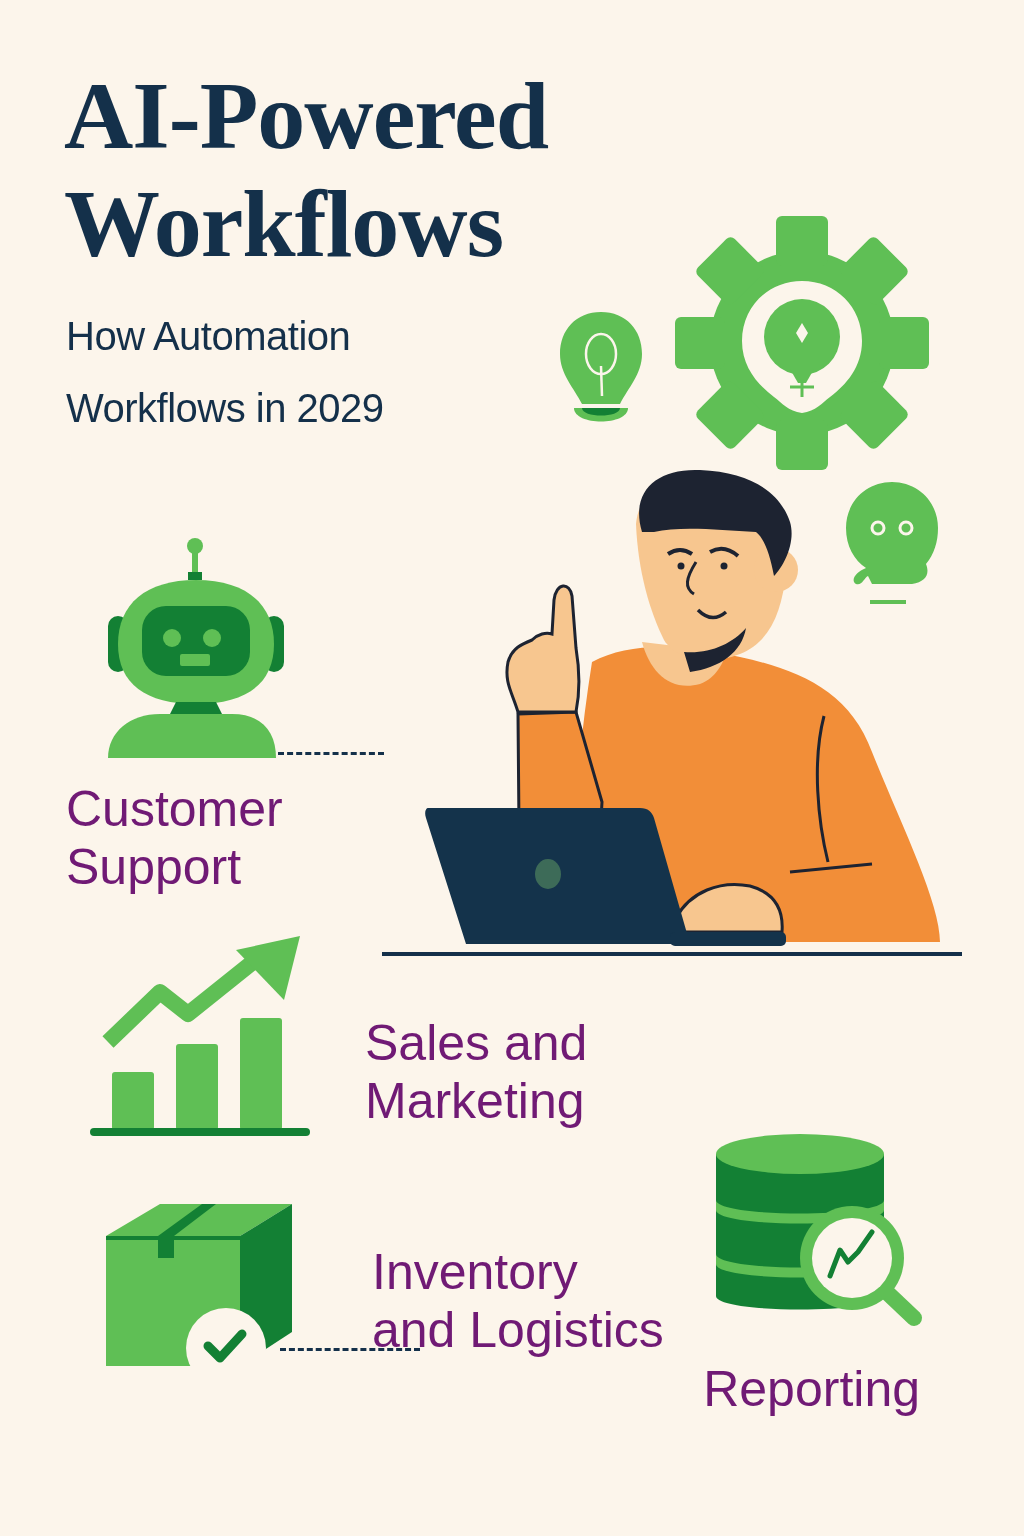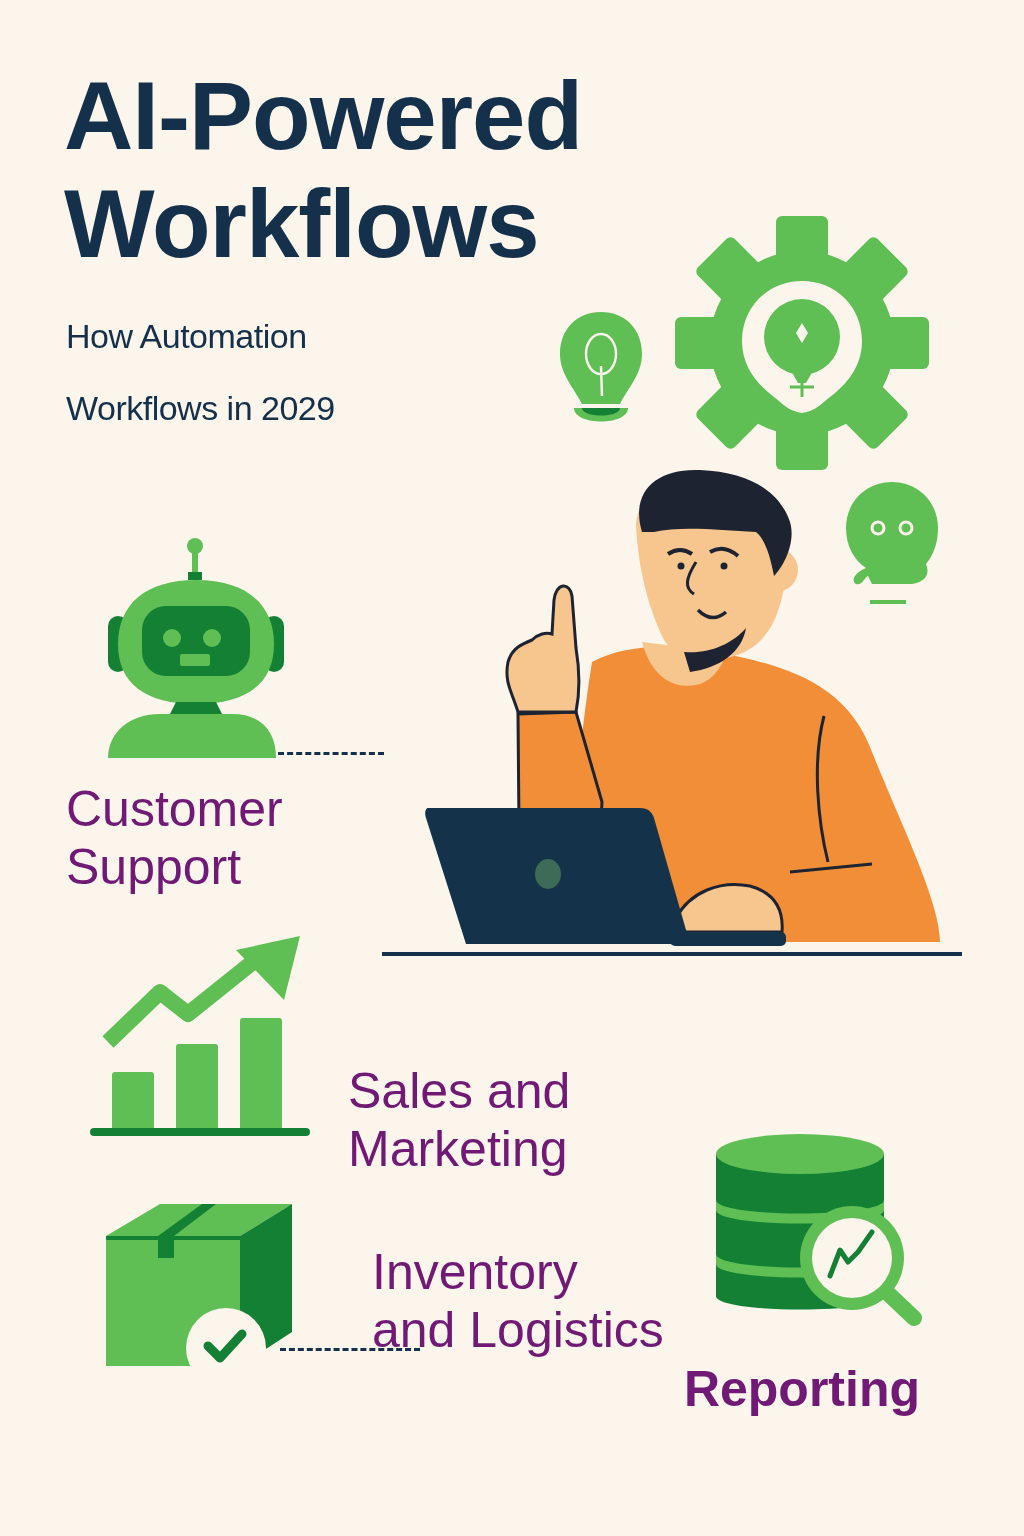--- a/index.html
+++ b/index.html
@@ -7,23 +7,23 @@
     width: 1024px; height: 1536px; background: #fcf5eb;
     position: relative; overflow: hidden;
     font-family: "Liberation Sans", "DejaVu Sans", sans-serif;
     color: #14304a;
   }
   .abs { position: absolute; }
   .title {
     left: 64px; top: 62px; font-size: 96px; font-weight: bold;
     line-height: 108px; letter-spacing: -1px; color: #14304a;
   }
-  .title div { white-space: nowrap; }
+  .title div { white-space: nowrap; font-family: Liberation Serif, serif; }
   .subtitle {
-    left: 66px; top: 300px; font-size: 34px; line-height: 72px;
+    left: 66px; top: 300px; font-size: 40px; line-height: 72px;
     color: #14304a; letter-spacing: -0.5px;
   }
   .subtitle div { white-space: nowrap; }
   .label {
     font-size: 50px; line-height: 58px; color: #701a75; white-space: nowrap;
   }
   .label div { white-space: nowrap; }
   .dash {
     height: 0; border-top: 3px dashed #14304a;
   }
@@ -152,21 +152,21 @@
   <svg width="226" height="204" viewBox="0 0 226 204">
     <rect x="24" y="136" width="42" height="58" rx="3" fill="#5fbf55"></rect>
     <rect x="88" y="108" width="42" height="86" rx="3" fill="#5fbf55"></rect>
     <rect x="152" y="82" width="42" height="112" rx="3" fill="#5fbf55"></rect>
     <rect x="2" y="192" width="220" height="8" rx="4" fill="#138034"></rect>
     <path d="M20 106 L72 56 L100 78 L170 22" stroke="#5fbf55" stroke-width="16" fill="none" stroke-linejoin="round"></path>
     <path d="M148 14 L212 0 L196 64 Z" fill="#5fbf55"></path>
   </svg>
 </div>
 
-<div class="abs label" style="left:348px;top:1014px;margin-top:48px;">
+<div class="abs label" style="left:365px;top:1014px;">
   <div>Sales and</div>
   <div>Marketing</div>
 </div>
 
 <div class="abs" style="left:104px;top:1202px;">
   <svg width="192" height="166" viewBox="0 0 192 166">
     <path d="M2 34 L56 2 L188 2 L136 34 Z" fill="#5fbf55"></path>
     <path d="M136 34 L188 2 L188 130 L136 164 Z" fill="#138034"></path>
     <path d="M2 34 L136 34 L136 164 L2 164 Z" fill="#5fbf55"></path>
     <path d="M54 34 L98 2 L112 2 L70 34 Z" fill="#138034"></path>
@@ -189,15 +189,15 @@
     <ellipse cx="84" cy="22" rx="84" ry="20" fill="#5fbf55"></ellipse>
     <path d="M0 68 C0 86 168 86 168 68 L168 78 C168 96 0 96 0 78 Z" fill="#5fbf55"></path>
     <path d="M0 122 C0 140 168 140 168 122 L168 132 C168 150 0 150 0 132 Z" fill="#5fbf55"></path>
     <line x1="160" y1="150" x2="198" y2="186" stroke="#5fbf55" stroke-width="16" stroke-linecap="round"></line>
     <circle cx="136" cy="126" r="52" fill="#5fbf55"></circle>
     <circle cx="136" cy="126" r="40" fill="#fcf5eb"></circle>
     <path d="M114 144 L124 118 L132 130 L142 120 L156 100" stroke="#138034" stroke-width="5" fill="none" stroke-linecap="round" stroke-linejoin="round"></path>
   </svg>
 </div>
 
-<div class="abs label" style="right:104px;top:1360px;text-align:right;font-weight:bold;">
+<div class="abs label" style="right:104px;top:1360px;text-align:right;">
   <div>Reporting</div>
 </div>
 
 </body></html>

